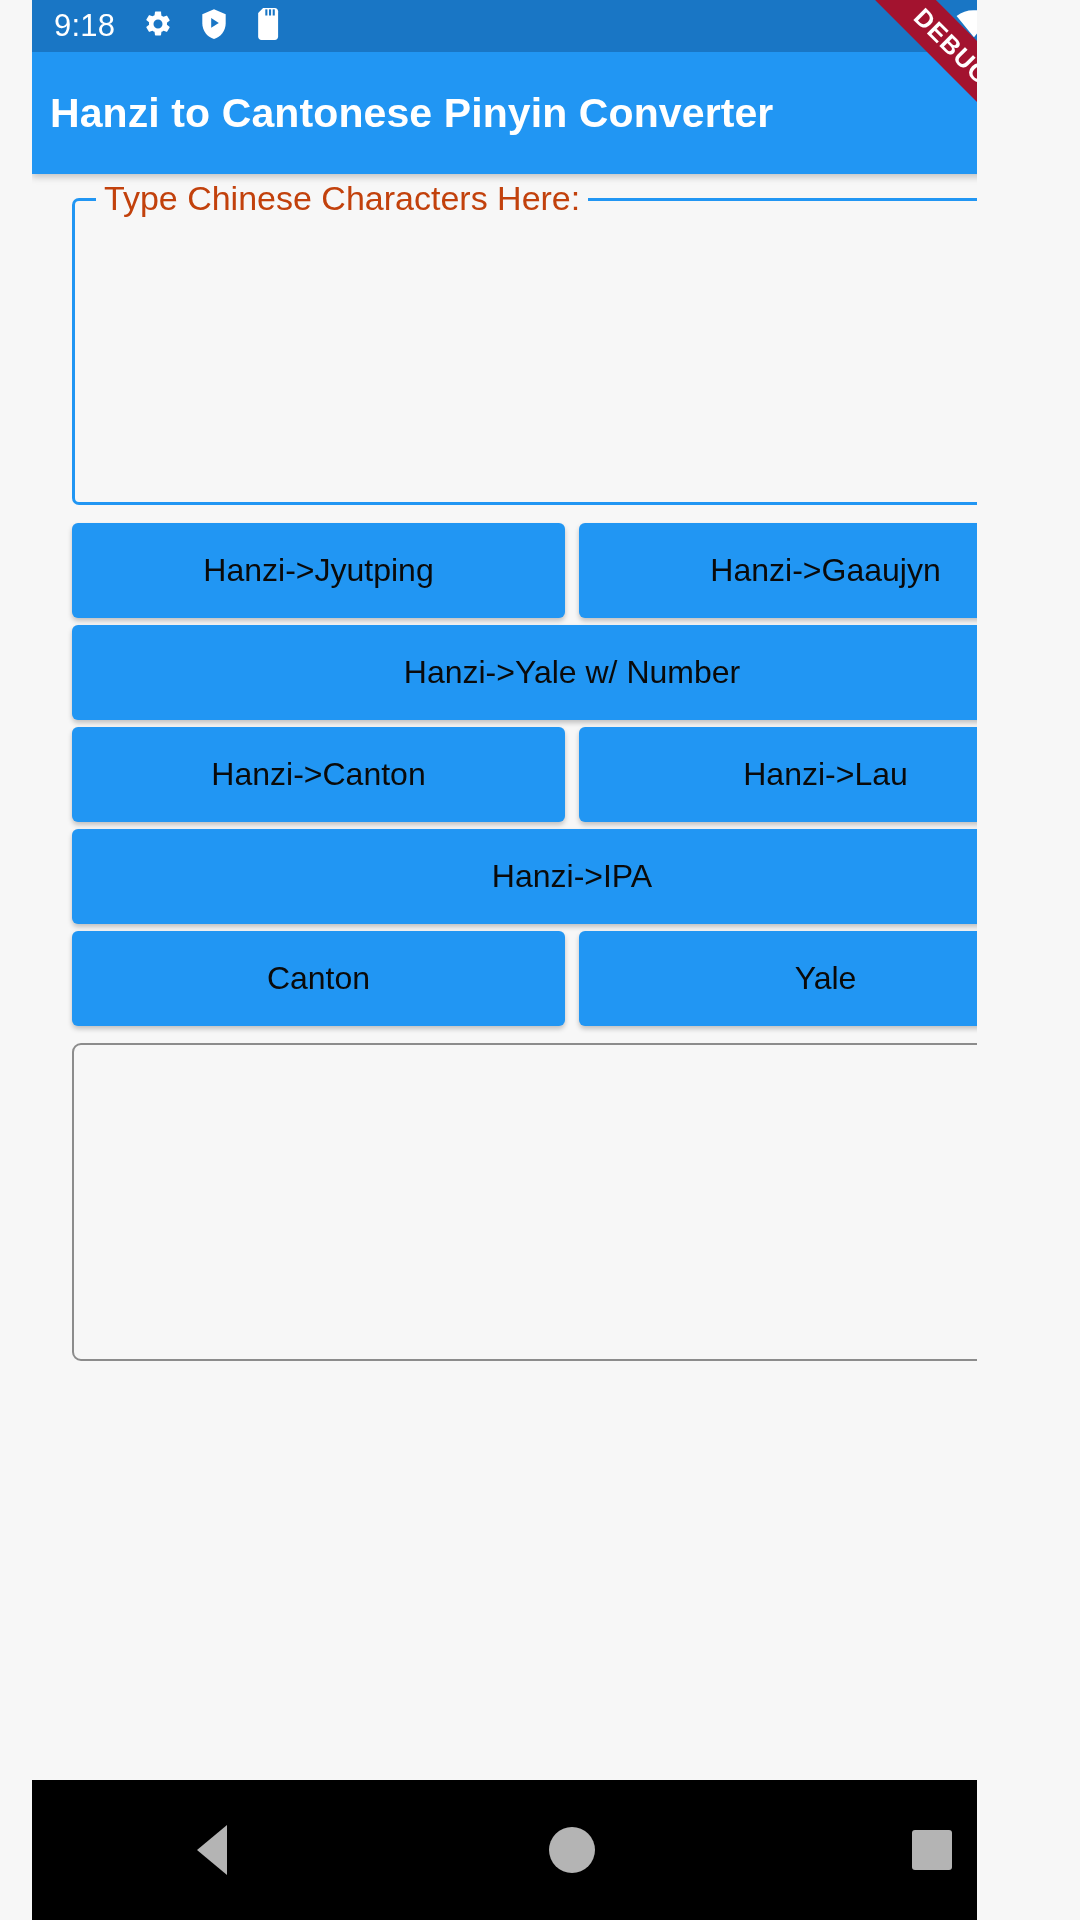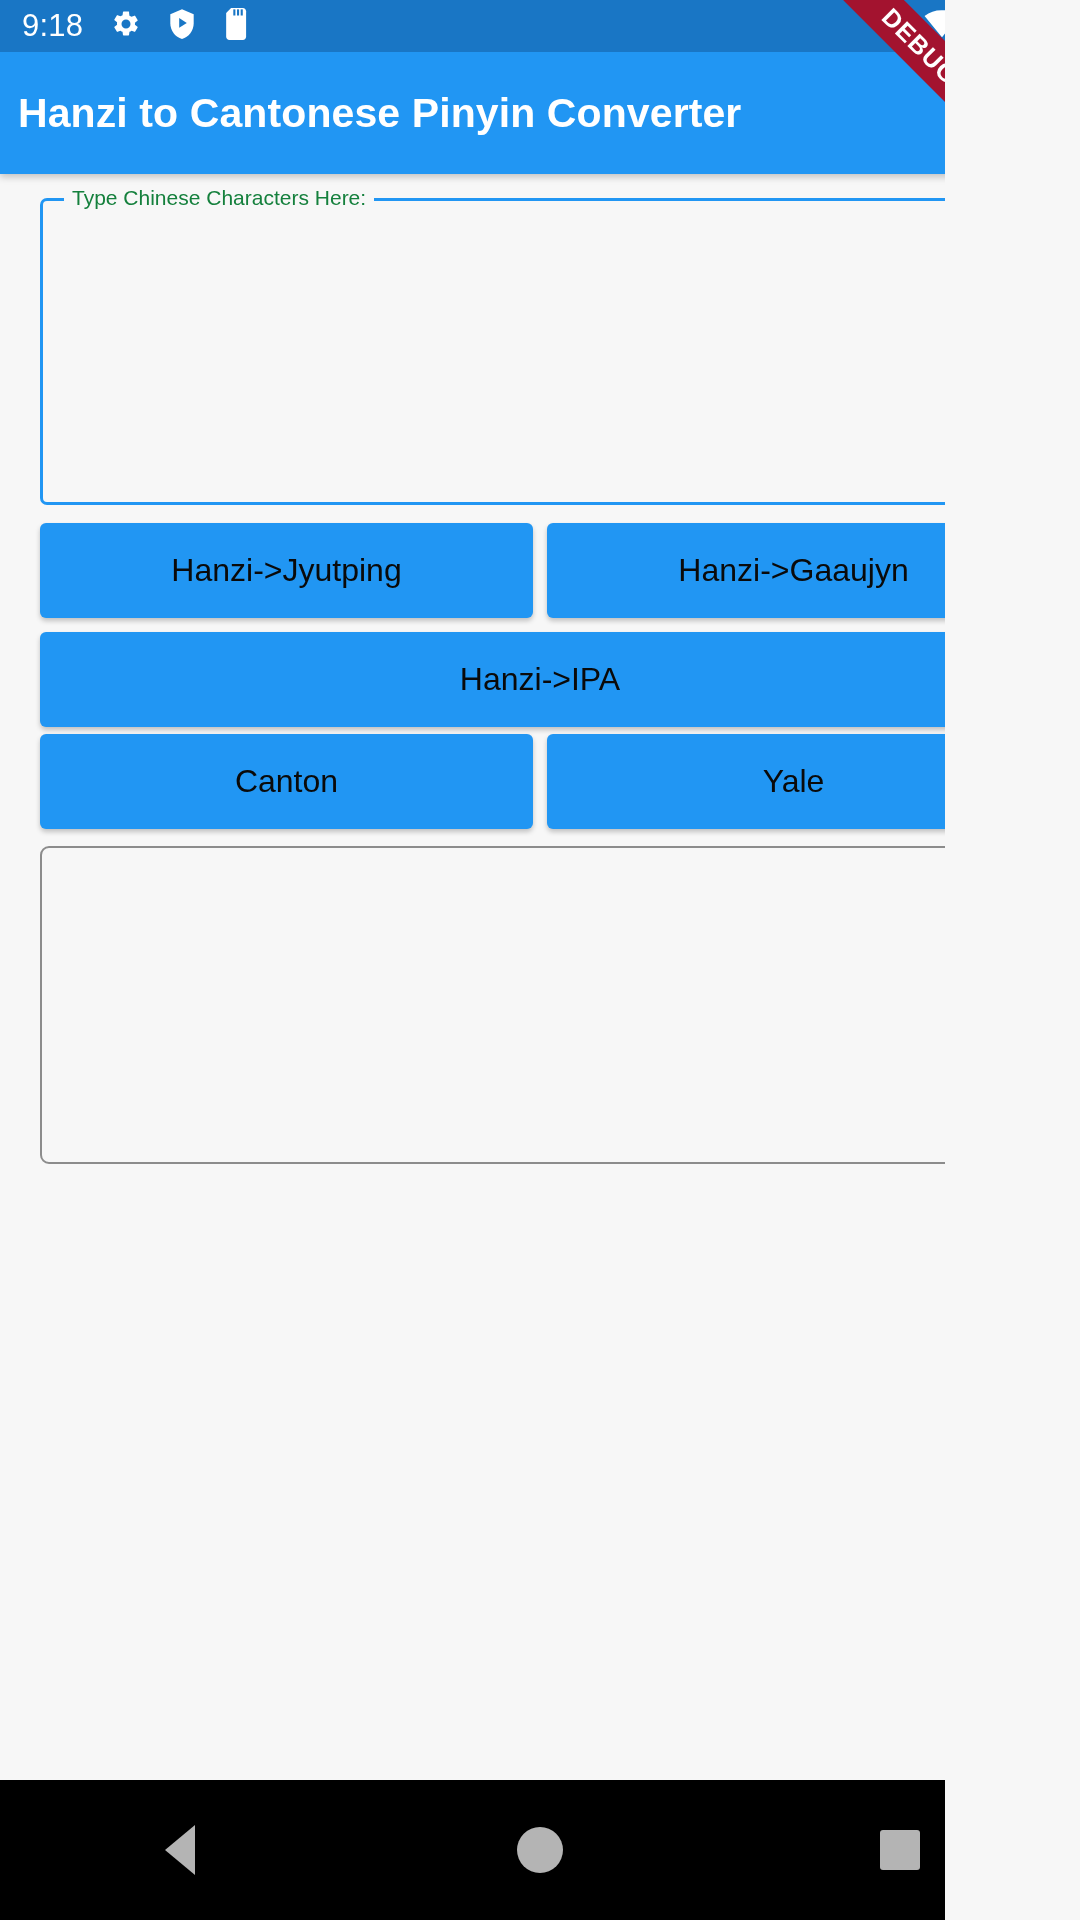--- a/index.html
+++ b/index.html
@@ -7,20 +7,21 @@
     width:1080px; height:1920px;
     font-family:"Liberation Sans", sans-serif;
     background:#f7f7f7;
     overflow:hidden;
   }
   #app {
     position:relative;
     width:945px; height:1920px;
     background:#f7f7f7;
     overflow:hidden;
+    margin-left:32px;
   }
 
   
   .statusbar {
     position:absolute; top:0; left:0;
     width:1080px; height:52px;
     background:#1976c5;
     display:flex; align-items:center;
     padding:0 22px;
     z-index:5;
@@ -109,22 +110,22 @@
     position:absolute;
     top:-12px;
     left:24px;
     height:24px;
     background:#f7f7f7;
     padding:0 8px;
     display:flex;
     align-items:center;
   }
   .tf-label {
-    color:#15803d;
-    font-size:21px;
+    color:#c2410c;
+    font-size:34px;
     white-space:nowrap;
     line-height:24px;
   }
   .tf-input {
     position:absolute;
     inset:3px;
     border:none;
     outline:none;
     background:transparent;
     font-family:"Liberation Sans", sans-serif;
@@ -279,22 +280,27 @@
     </div>
 
     <div class="btn-grid">
 
       <div class="btn-row">
         <button class="btn">Hanzi-&gt;Jyutping</button>
         <button class="btn">Hanzi-&gt;Gaaujyn</button>
       </div>
 
       <div class="btn-row">
-      </div>
-
+        <button class="btn">Hanzi-&gt;Yale w/ Number</button>
+      </div>
+
+      <div class="btn-row">
+        <button class="btn">Hanzi-&gt;Canton</button>
+        <button class="btn">Hanzi-&gt;Lau</button>
+      </div>
 
       <div class="btn-row">
         <button class="btn">Hanzi-&gt;IPA</button>
       </div>
 
       <div class="btn-row">
         <button class="btn">Canton</button>
         <button class="btn">Yale</button>
       </div>
 

